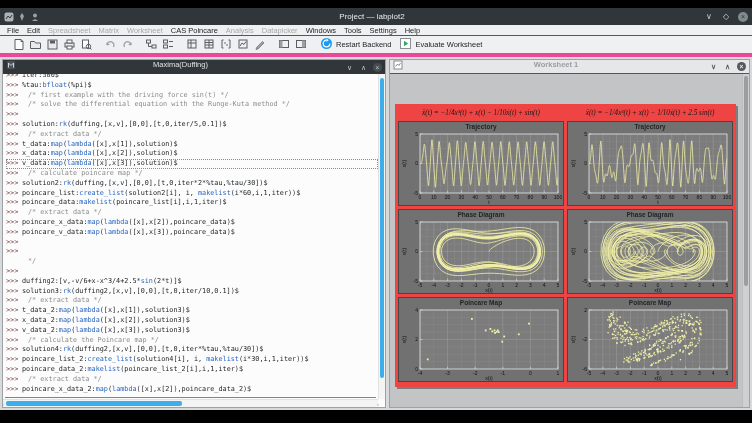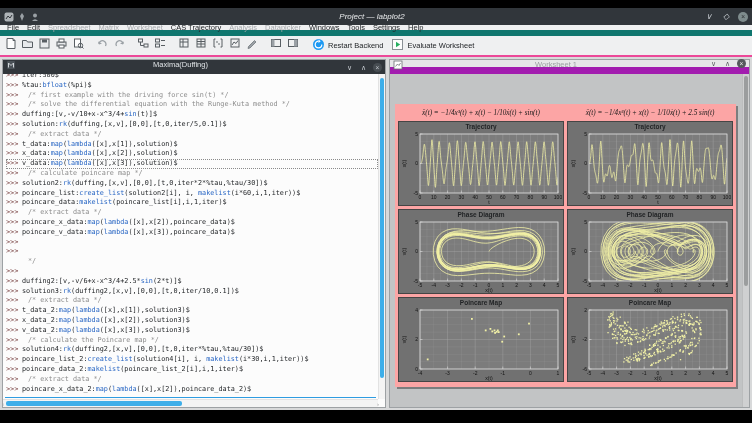--- a/index.html
+++ b/index.html
@@ -1,44 +1,44 @@
 <!DOCTYPE html>
 <html><head>
 <meta charset="utf-8">
 <style>
   * { margin:0; padding:0; box-sizing:border-box; }
   html,body { background:#000; }
   #canvas { position:relative; width:752px; height:423px; background:#000; overflow:hidden;
             font-family:"Liberation Sans", sans-serif; }
   
   .app-window { position:absolute; left:0; top:8px; width:752px; height:402px; background:#eff0f1; display:flex; flex-direction:column; }
-  .titlebar { height:17px; background:#31363b; display:flex; align-items:center; padding:0 4px; color:#eff0f1;font-style:italic; }
+  .titlebar { height:17px; background:#31363b; display:flex; align-items:center; padding:0 4px; color:#eff0f1; }
   .titlebar .tb-icons { display:flex; gap:3px; align-items:center; }
   .tb-glyph { width:10px; height:10px; display:inline-block; }
   .titlebar .tb-title { flex:1; text-align:center; font-size:8px; color:#e8eaec; }
   .win-controls { display:flex; gap:7px; align-items:center; }
   .win-btn { font-size:8px; color:#c6cbd0; line-height:10px; width:10px; height:10px; text-align:center; cursor:default; }
   .win-btn.close-circle { background:#7f8c8d; color:#2b2f33; border-radius:50%; font-size:7px; }
   
-  .menubar { height:11px; background:#eff0f1; display:flex; align-items:center; padding-left:3px; border-bottom:6px solid #0f766e; }
+  .menubar { height:11px; background:#eff0f1; display:flex; align-items:center; padding-left:3px; border-bottom:1px solid #0f766e; }
   .menu-item { font-size:7.5px; color:#232629; padding:0 4px; line-height:11px; white-space:nowrap; }
   .menu-item.disabled { color:#a6a9ac; }
   
-  .toolbar { height:21px; background:#eff0f1; display:flex; padding-left:3px; gap:2px; border-bottom:2px solid #ec4899; }
+  .toolbar { height:21px; background:#eff0f1; display:flex; align-items:center; padding-left:11px; gap:2px; border-bottom:4px solid #ec4899; }
   .tool-icon { width:15px; height:15px; display:flex; align-items:center; justify-content:center; }
   .tool-sep { width:5px; }
   .tool-button { display:flex; align-items:center; gap:3px; padding:1px 4px 1px 2px; font-size:7.5px; color:#232629; }
   
   .mdi { position:relative; flex:1; background:#d8d9da; }
   .subwin { position:absolute; border:1px solid #9da1a4; background:#fcfcfc; display:flex; flex-direction:column; }
   #maxima-window { left:2px; top:2px; width:384px; height:349px; }
   #worksheet-window { left:389px; top:2px; width:361px; height:349px; }
   .sub-titlebar { height:14px; display:flex; padding:0 3px; flex:0 0 auto; }
   .sub-titlebar.active { background:#31363b; color:#dfe3e6; }
-  .sub-titlebar.inactive { background:#e6e7e8; color:#9a9ea1; border-bottom:7px solid #a21caf; }
+  .sub-titlebar.inactive { background:#e6e7e8; color:#9a9ea1; border-bottom:1px solid #a21caf;font-weight:bold; }
   .sub-title { flex:1; text-align:center; font-size:7.5px; }
   .sub-controls { display:flex; gap:5px; align-items:center; }
   .sub-btn { font-size:7px; width:9px; height:9px; line-height:9px; text-align:center; }
   .sub-titlebar.active .sub-btn { color:#c3c8cd; }
   .sub-titlebar.inactive .sub-btn { color:#5a5e62; }
   .sub-btn.close-circle { background:#474d52; color:#e8e8e8; border-radius:50%; font-size:6.5px; }
   .sub-titlebar.inactive .sub-btn.close-circle { background:#55595d; color:#ececec; }
   
   .code-wrap { position:relative; flex:1; background:#fcfcfc; overflow:hidden; }
   .code-area { position:absolute; left:0; top:0; right:7px; bottom:8px; overflow:hidden; padding:0 0 0 3px; }
@@ -51,21 +51,21 @@
   .vscroll { position:absolute; right:0; top:0; bottom:8px; width:7px; background:#f4f4f4; border-left:1px solid #e2e2e2; }
   .vscroll .thumb { position:absolute; left:1px; right:1px; top:4px; height:300px; background:#3daee9; border-radius:2px; }
   .hscroll { position:absolute; left:0; right:7px; bottom:0; height:8px; background:#f4f4f4; border-top:1px solid #e2e2e2; }
   .hscroll .thumb { position:absolute; left:3px; top:1px; height:5px; width:47%; background:#3daee9; border-radius:2px; }
   .hscroll .arr { position:absolute; top:0; font-size:6px; color:#9a9a9a; line-height:8px; }
   .hscroll .arr.left { left:-1px; } .hscroll .arr.right { right:-1px; }
   
   .ws-view { position:relative; flex:1; background:#c2c4c5; overflow:hidden; }
   .ws-vscroll { position:absolute; right:0; top:0; bottom:0; width:7px; background:#cfd0d1; border-left:1px solid #bcbdbe; }
   .ws-vscroll .thumb { position:absolute; left:1px; right:1px; top:2px; height:210px; background:#9b9d9e; border-radius:2px; }
-  .ws-page { position:absolute; left:5px; top:30px; width:341px; height:283px; background:#fca5a5;
+  .ws-page { position:absolute; left:5px; top:30px; width:341px; height:283px; background:#ef4444;
              box-shadow:2px 2px 0 rgba(40,40,40,.45); padding:2px 3px; }
   .eq-row { display:flex; height:14px; margin-bottom:1px; }
   .eq-cell { width:166px; text-align:center; font-family:"Liberation Serif", serif; font-style:italic;
              font-size:7.2px; color:#181818; line-height:14px; }
   .eq-cell:first-child { margin-right:3px; }
   .plot-grid { display:grid; grid-template-columns:166px 166px; grid-auto-rows:85px; gap:3px; }
   .plot-panel { background:#717171; border:1px solid #454545; position:relative; }
   .plot-title { text-align:center; font-size:6.5px; font-weight:bold; color:#222426; line-height:9px; height:9px; }
   .plot-svg { position:absolute; left:1px; right:1px; top:10px; bottom:1px; }
   .plot-svg svg { display:block; }
@@ -97,21 +97,21 @@
         <span class="win-btn close-circle">×</span>
       </span>
     </div>
 
     <div class="menubar" id="menubar">
         <span class="menu-item">File</span>
         <span class="menu-item">Edit</span>
         <span class="menu-item disabled">Spreadsheet</span>
         <span class="menu-item disabled">Matrix</span>
         <span class="menu-item disabled">Worksheet</span>
-        <span class="menu-item">CAS Trajectory</span>
+        <span class="menu-item">CAS Poincare</span>
         <span class="menu-item disabled">Analysis</span>
         <span class="menu-item disabled">Datapicker</span>
         <span class="menu-item">Windows</span>
         <span class="menu-item">Tools</span>
         <span class="menu-item">Settings</span>
         <span class="menu-item">Help</span>
       </div>
 
     <div class="toolbar" id="toolbar">
         <span class="tool-icon">
@@ -254,21 +254,21 @@
             <span class="sub-btn close-circle">×</span>
           </span>
         </div>
         <div class="code-wrap">
           <div class="code-area">
             <div class="code-lines" id="code-lines">
                 <div class="code-line"><span class="prompt">&gt;&gt;&gt;</span><span><span class="tok-p">iter:500$</span></span></div>
                 <div class="code-line"><span class="prompt">&gt;&gt;&gt;</span><span><span class="tok-p">%tau:</span><span class="tok-f">bfloat</span><span class="tok-p">(%pi)$</span></span></div>
                 <div class="code-line"><span class="prompt">&gt;&gt;&gt;</span><span><span class="tok-c">/* first example with the driving force sin(t) */</span></span></div>
                 <div class="code-line"><span class="prompt">&gt;&gt;&gt;</span><span><span class="tok-c">/* solve the differential equation with the Runge-Kuta method */</span></span></div>
-                <div class="code-line"><span class="prompt">&gt;&gt;&gt;</span><span><span class="tok-p">duffing:[v,-v/10+x-x^3/4+</span><span class="tok-f">sin</span><span class="tok-p">(t)]$</span></span></div>
+                <div class="code-line"><span class="prompt">&gt;&gt;&gt;</span></div>
                 <div class="code-line"><span class="prompt">&gt;&gt;&gt;</span><span><span class="tok-p">solution:</span><span class="tok-f">rk</span><span class="tok-p">(duffing,[x,v],[0,0],[t,0,iter/5,0.1])$</span></span></div>
                 <div class="code-line"><span class="prompt">&gt;&gt;&gt;</span><span><span class="tok-c">/* extract data */</span></span></div>
                 <div class="code-line"><span class="prompt">&gt;&gt;&gt;</span><span><span class="tok-p">t_data:</span><span class="tok-f">map</span><span class="tok-p">(</span><span class="tok-f">lambda</span><span class="tok-p">([x],x[1]),solution)$</span></span></div>
                 <div class="code-line"><span class="prompt">&gt;&gt;&gt;</span><span><span class="tok-p">x_data:</span><span class="tok-f">map</span><span class="tok-p">(</span><span class="tok-f">lambda</span><span class="tok-p">([x],x[2]),solution)$</span></span></div>
                 <div class="code-line boxed"><span class="prompt">&gt;&gt;&gt;</span><span><span class="tok-p">v_data:</span><span class="tok-f">map</span><span class="tok-p">(</span><span class="tok-f">lambda</span><span class="tok-p">([x],x[3]),solution)$</span></span></div>
                 <div class="code-line"><span class="prompt">&gt;&gt;&gt;</span><span><span class="tok-c">/* calculate poincare map */</span></span></div>
                 <div class="code-line"><span class="prompt">&gt;&gt;&gt;</span><span><span class="tok-p">solution2:</span><span class="tok-f">rk</span><span class="tok-p">(duffing,[x,v],[0,0],[t,0,iter*2*%tau,%tau/30])$</span></span></div>
                 <div class="code-line"><span class="prompt">&gt;&gt;&gt;</span><span><span class="tok-p">poincare_list:</span><span class="tok-f">create_list</span><span class="tok-p">(solution2[i], i, </span><span class="tok-f">makelist</span><span class="tok-p">(i*60,i,1,iter))$</span></span></div>
                 <div class="code-line"><span class="prompt">&gt;&gt;&gt;</span><span><span class="tok-p">poincare_data:</span><span class="tok-f">makelist</span><span class="tok-p">(poincare_list[i],i,1,iter)$</span></span></div>
                 <div class="code-line"><span class="prompt">&gt;&gt;&gt;</span><span><span class="tok-c">/* extract data */</span></span></div>

